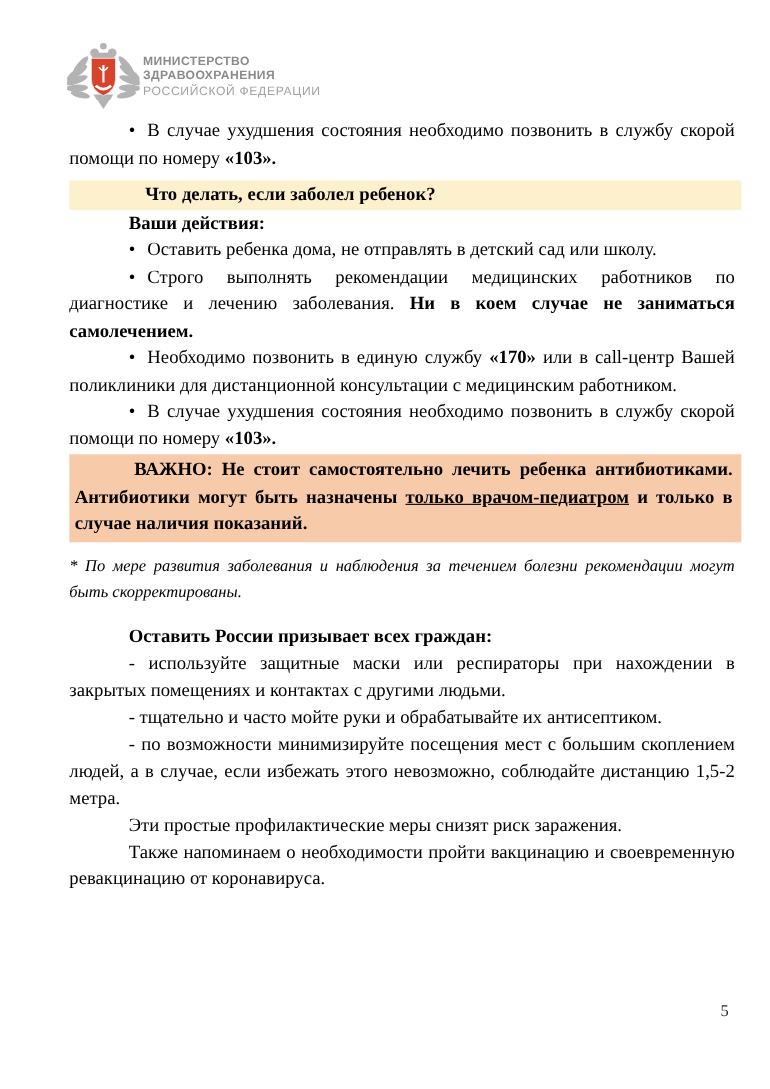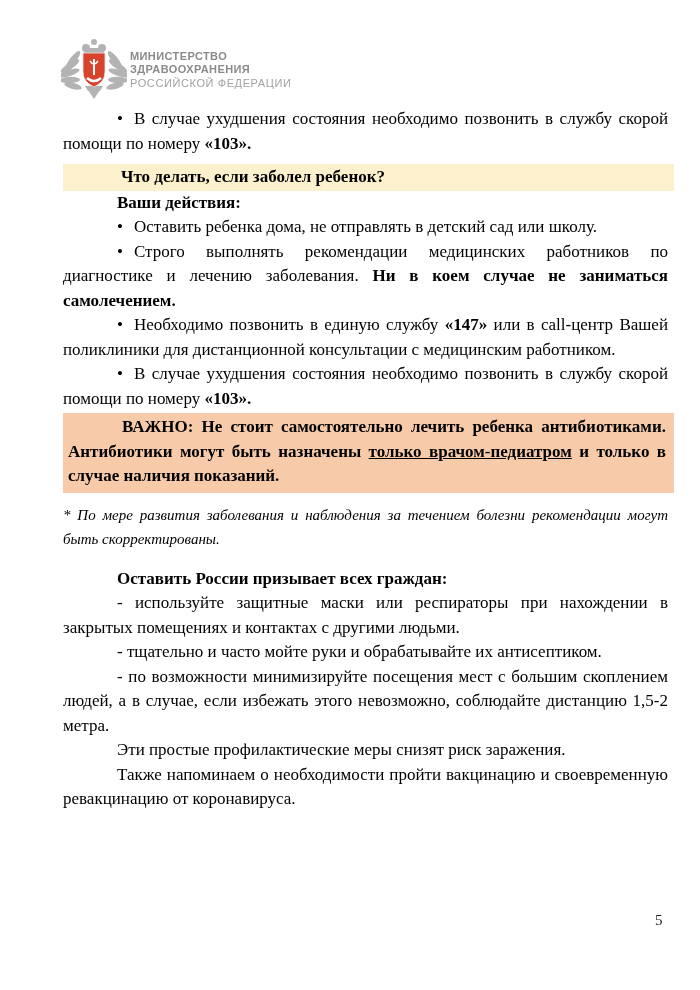--- a/index.html
+++ b/index.html
@@ -35,21 +35,21 @@
   .indent{text-indent:54px;}
   .bmark{padding-right:11px;}
   b{font-weight:bold;}
   .u{text-decoration:underline;}
   .mt5{margin-top:5px;}
   .mt8{margin-top:8px;}
   .mt20{margin-top:20px;}
   .mt15{margin-top:15px;}
   .band-yellow{
     background:#fcf0cd;
-    padding:1px 8px 1px 4px;
+    padding:1px 8px 1px 15px;
     margin-right:-6px;
     font-weight:bold;
   }
   .band-orange{
     background:#f7cba9;
     font-weight:bold;
     padding:2px 8px 4px 5px;
     margin-top:2px;
     margin-right:-6px;
   }
@@ -110,21 +110,21 @@
   <p class="para indent mt5"><span class="bmark">•</span><span>В случае ухудшения состояния необходимо позвонить в службу скорой помощи по номеру </span><b>«103».</b></p>
 
   <p class="para indent band-yellow mt8">Что делать, если заболел ребенок?</p>
 
   <p class="para indent" style="font-weight:bold">Ваши действия:</p>
 
   <p class="para indent"><span class="bmark">•</span><span>Оставить ребенка дома, не отправлять в детский сад или школу.</span></p>
 
   <p class="para indent"><span class="bmark">•</span><span>Строго выполнять рекомендации медицинских работников по диагностике и лечению заболевания. </span><b>Ни в коем случае не заниматься самолечением.</b></p>
 
-  <p class="para indent"><span class="bmark">•</span><span>Необходимо позвонить в единую службу </span><b>«147»</b><span> или в call-центр Вашей поликлиники для дистанционной консультации с медицинским работником.</span></p>
+  <p class="para indent"><span class="bmark">•</span><span>Необходимо позвонить в единую службу </span><b>«170»</b><span> или в call-центр Вашей поликлиники для дистанционной консультации с медицинским работником.</span></p>
 
   <p class="para indent"><span class="bmark">•</span><span>В случае ухудшения состояния необходимо позвонить в службу скорой помощи по номеру </span><b>«103».</b></p>
 
   <p class="para indent band-orange"><span>ВАЖНО: Не стоит самостоятельно лечить ребенка антибиотиками. Антибиотики могут быть назначены </span><span class="u">только врачом-педиатром</span><span> и только в случае наличия показаний.</span></p>
 
   <p class="para footnote mt20">* По мере развития заболевания и наблюдения за течением болезни рекомендации могут быть скорректированы.</p>
 
   <p class="para indent mt15" style="font-weight:bold">Оставить России призывает всех граждан:</p>
   <p class="para indent">- используйте защитные маски или респираторы при нахождении в закрытых помещениях и контактах с другими людьми.</p>
   <p class="para indent">- тщательно и часто мойте руки и обрабатывайте их антисептиком.</p>

